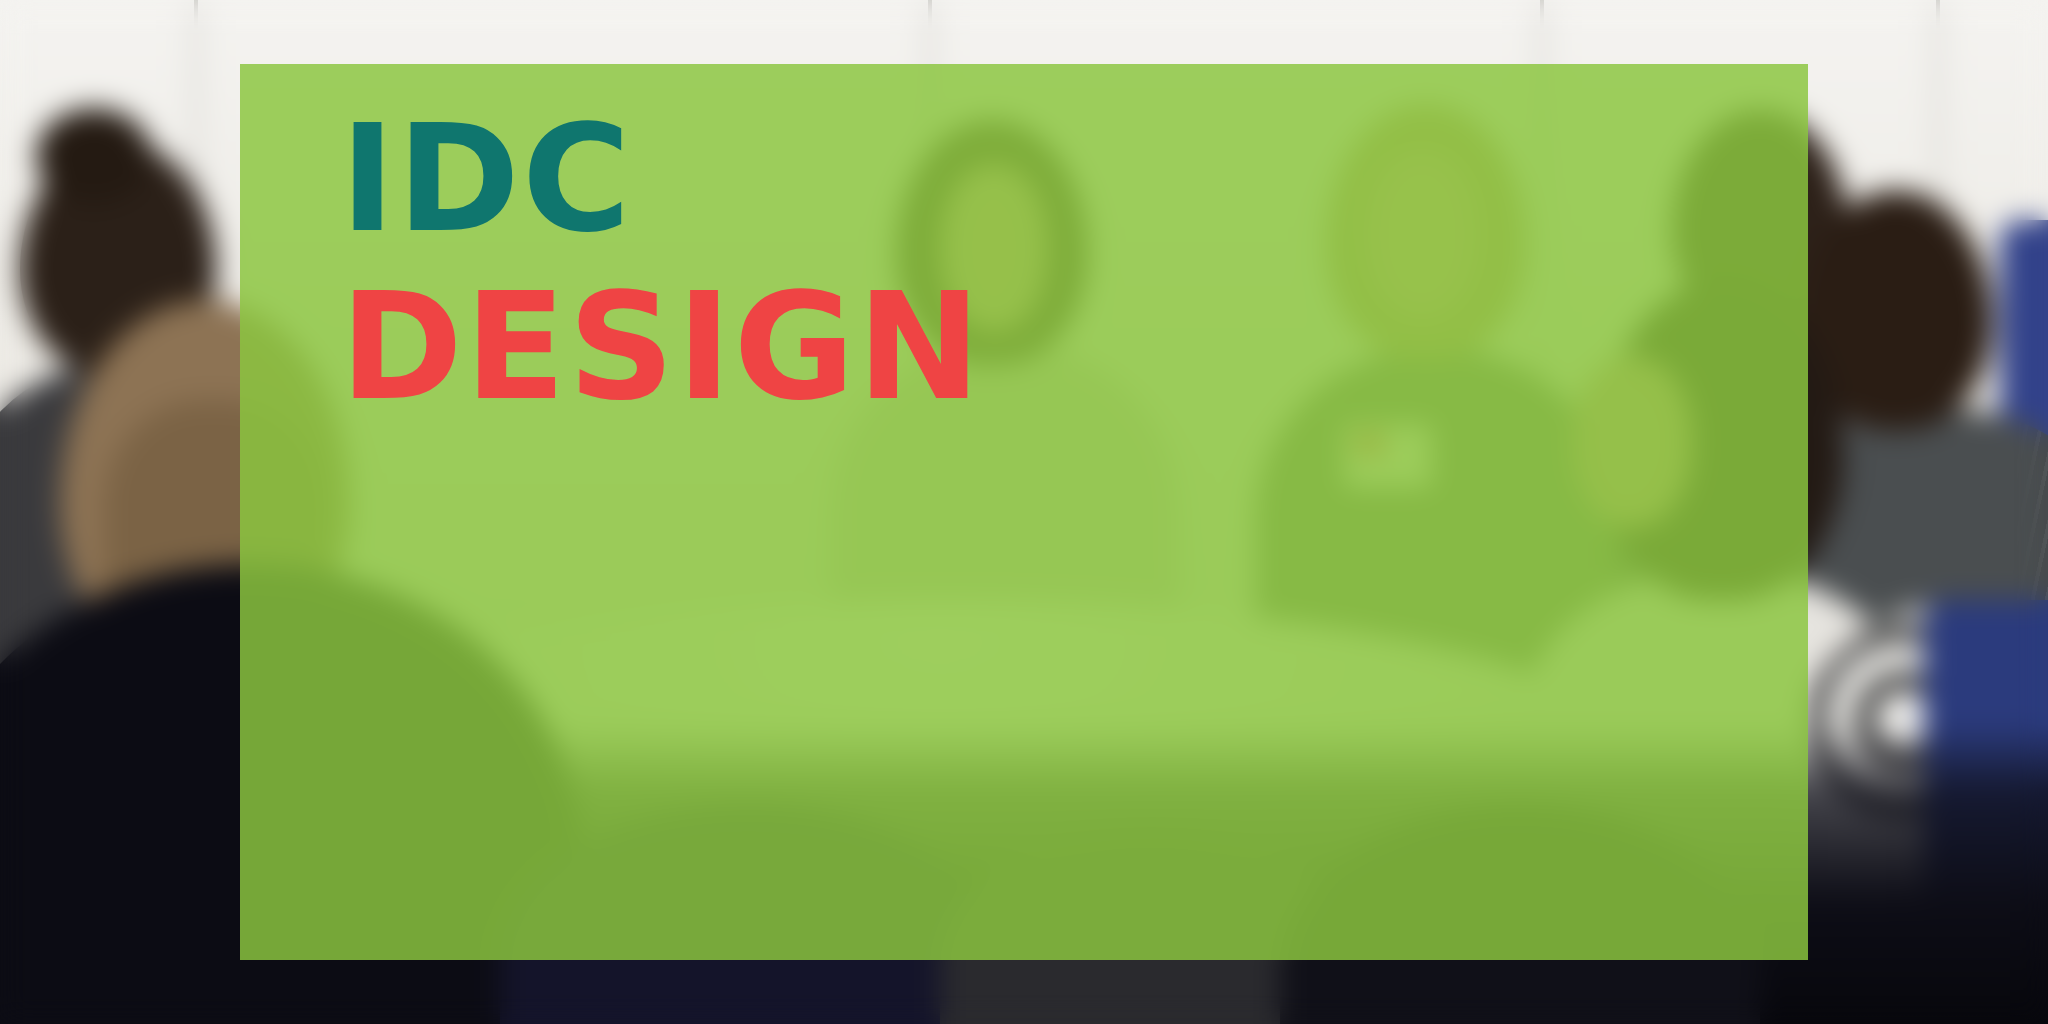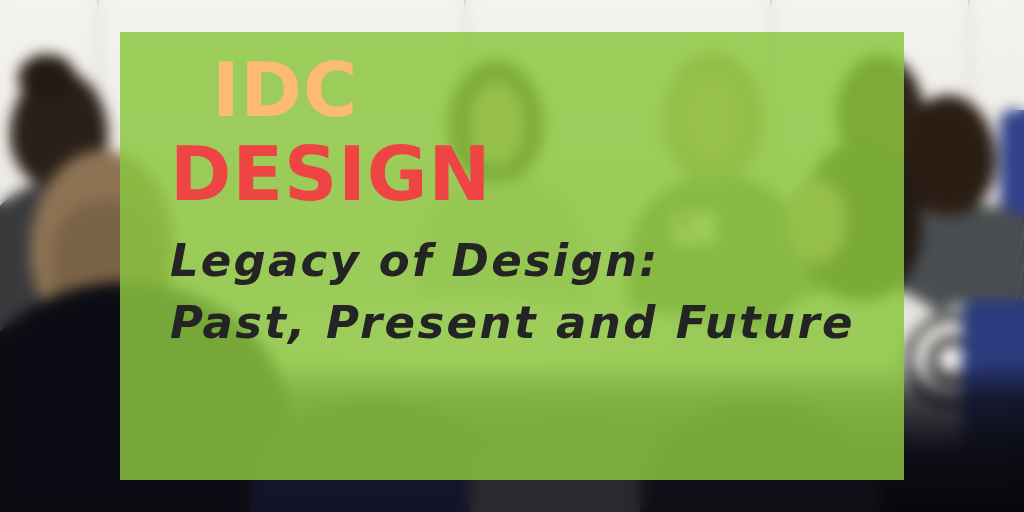--- a/index.html
+++ b/index.html
@@ -228,21 +228,17 @@
     <div class="fg-blob b4"></div>
 
     <div class="photo-blur"></div>
   </div>
 
   <div class="green-panel" style="left: 120px; top: 32px; width: 784px; height: 448px;">
     <div class="tint" id="green-tint" style="background: rgba(140, 198, 63, 0.84);"></div>
   </div>
 
   <div class="text-stack">
-    <h1 class="headline" style="color: #fdba74; margin-left: 42px;">IDC</h1>
+    <h1 class="headline" style="color: #0f766e;">IDC</h1>
     <h1 class="headline" style="color: #ef4444;">DESIGN</h1>
-    <div class="sub-wrap">
-      <p class="subline line1" style="color: rgb(36, 36, 36);">Legacy of Design:</p>
-      <p class="subline line2" style="color: rgb(36, 36, 36);">Past, Present and Future</p>
-    </div>
   </div>
 
 </div>
 
 </body></html>

